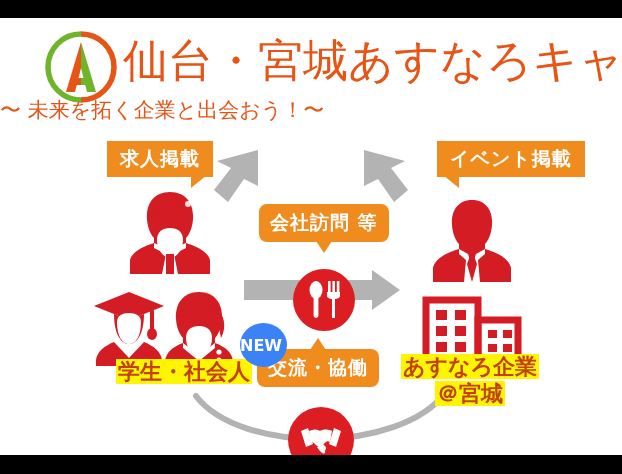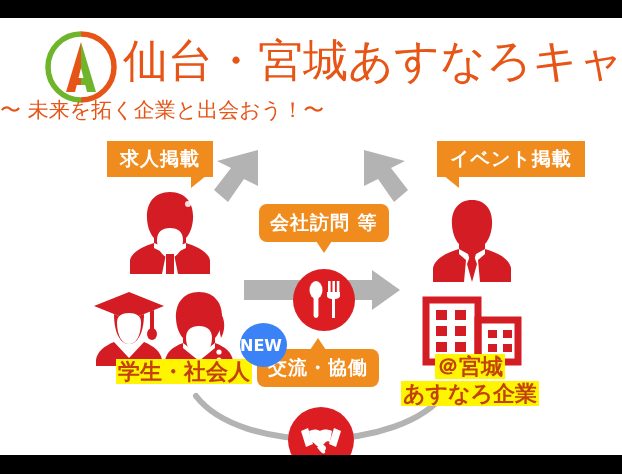--- a/index.html
+++ b/index.html
@@ -372,22 +372,22 @@
 
         <div class="new-badge" style="left:240px; top:305px;">
           <span>NEW</span>
         </div>
 
         <div class="hl-caption" style="left:96px; top:340px; width:176px;">
           <span class="hl">学生・社会人</span>
         </div>
 
         <div class="hl-caption" style="left:382px; top:335px; width:176px;">
+          <div><span class="hl">あすなろ企業</span></div>
           <div><span class="hl">＠宮城</span></div>
-          <div><span class="hl">あすなろ企業</span></div>
         </div>
       </div>
 
     </div>
   </div>
 
   <div class="letterbox bottom"></div>
 </div>
 
 </body></html>

